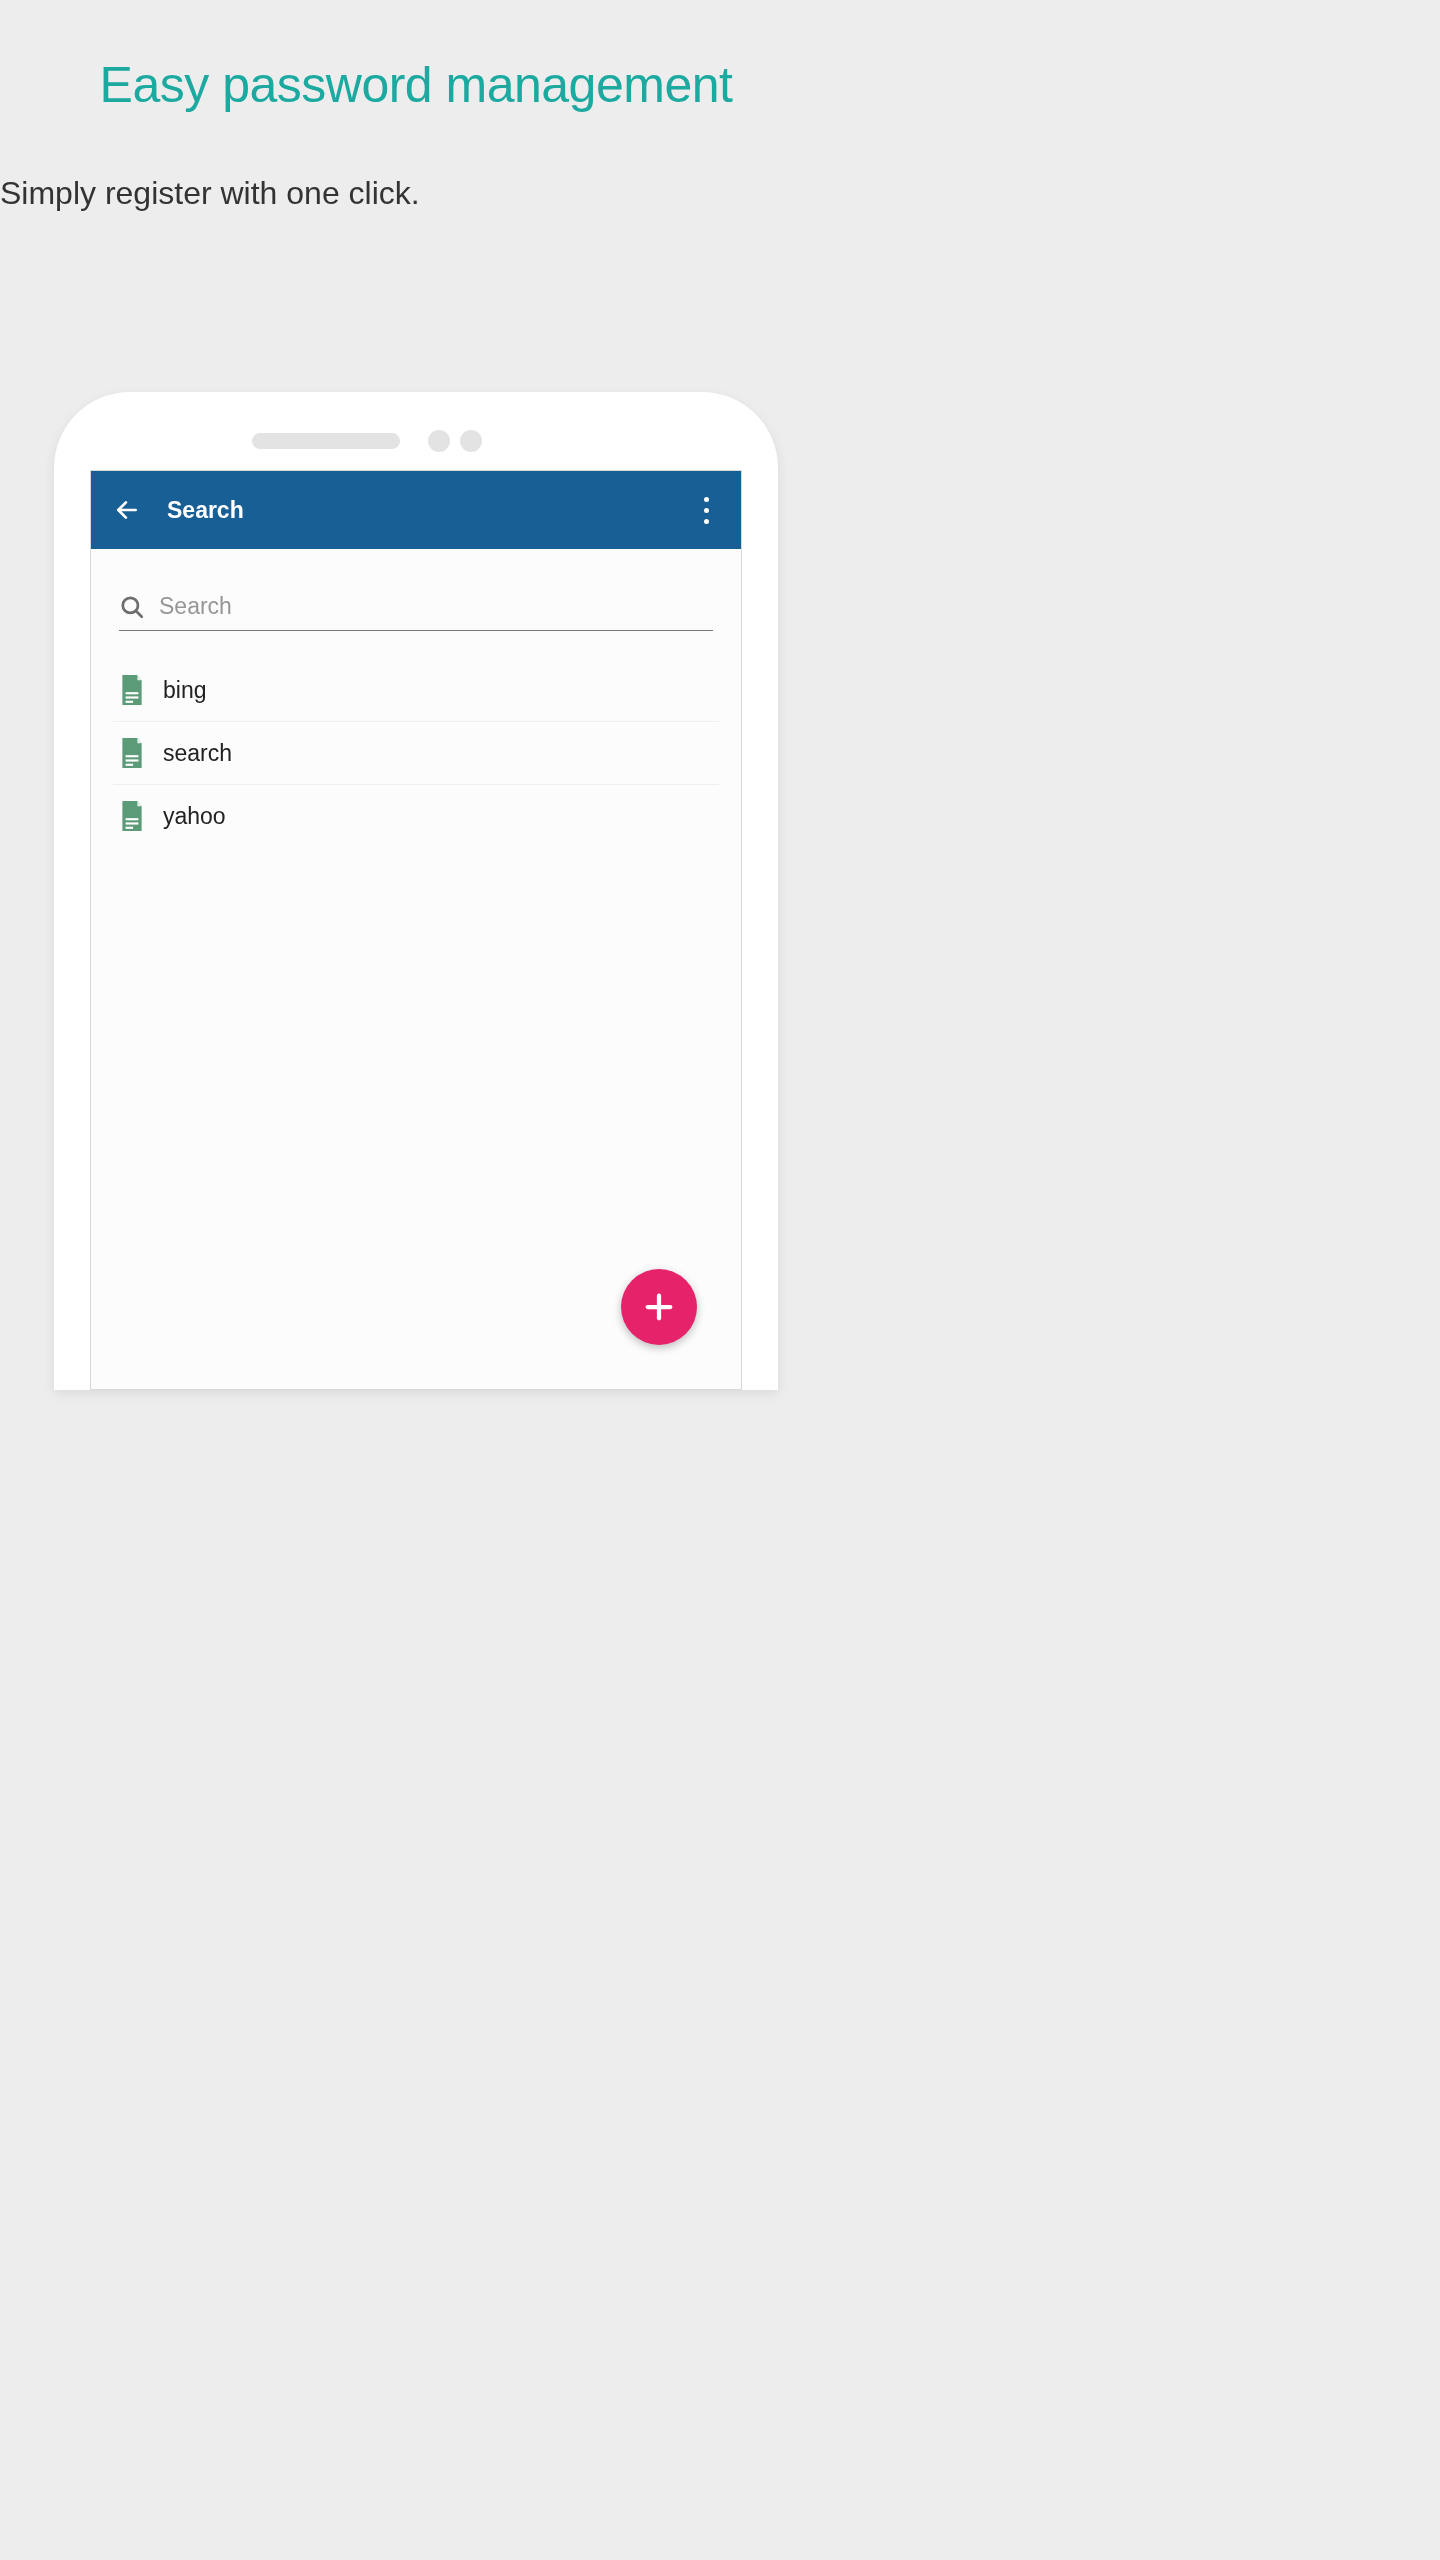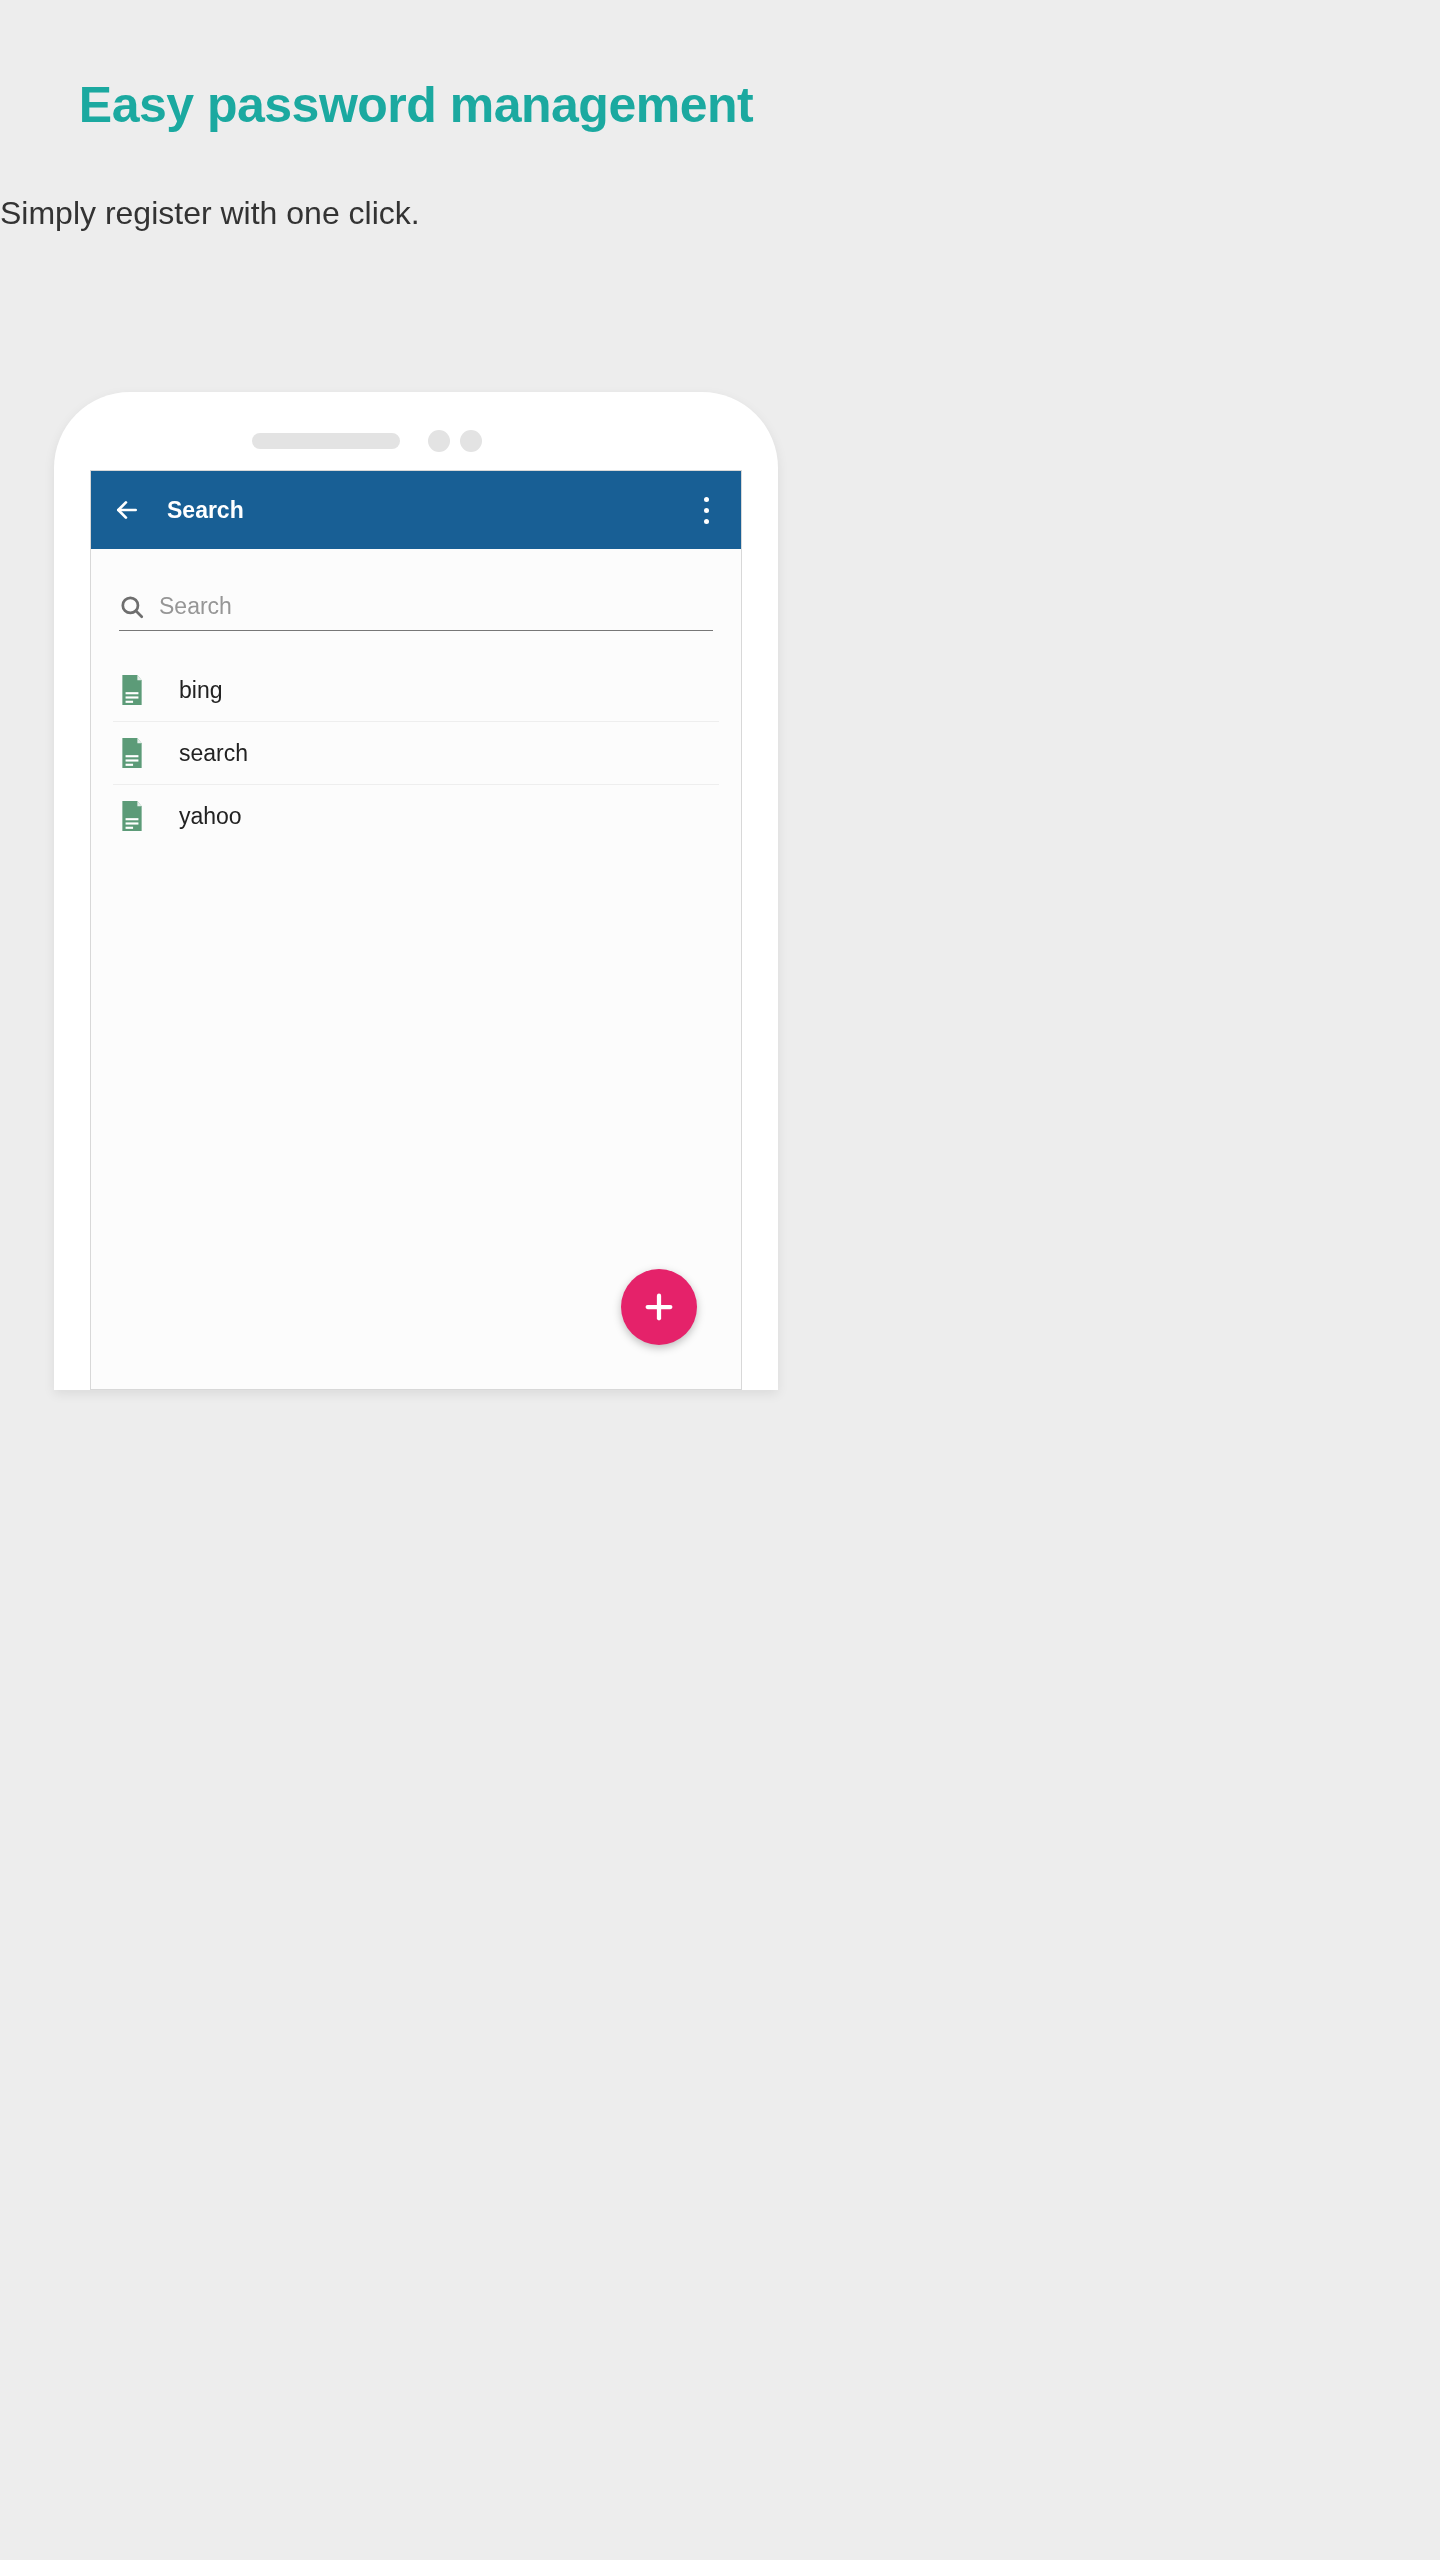--- a/index.html
+++ b/index.html
@@ -9,24 +9,24 @@
     }
     body {
       width: 832px;
       height: 1480px;
       background: #ededed;
       font-family: -apple-system, BlinkMacSystemFont, "Segoe UI", sans-serif;
       position: relative;
     }
     .page-title {
       font-size: 50px;
-      font-weight: 700;
+      font-weight: 400;
       color: #1ba9a0;
       text-align: center;
-      padding-top: 76px;
+      padding-top: 56px;
       letter-spacing: -0.5px;
     }
     .subtitle {
       font-size: 32px;
       color: #333;
       text-align: left;
       margin-top: 54px;
       line-height: 1.6;
       font-weight: 400;
     }
@@ -147,21 +147,20 @@
     .list-area {
       padding: 0 22px;
       margin-top: 28px;
     }
     .list-item {
       display: flex;
       align-items: center;
       padding: 16px 6px;
       border-bottom: 1px solid #eee;
       cursor: pointer;
-      gap: 16px;
     }
     .list-item:last-child {
       border-bottom: none;
     }
     .doc-icon {
       margin-right: 18px;
     }
     .list-label {
       font-family: 'Comic Sans MS', cursive, sans-serif;
       font-size: 23px;

